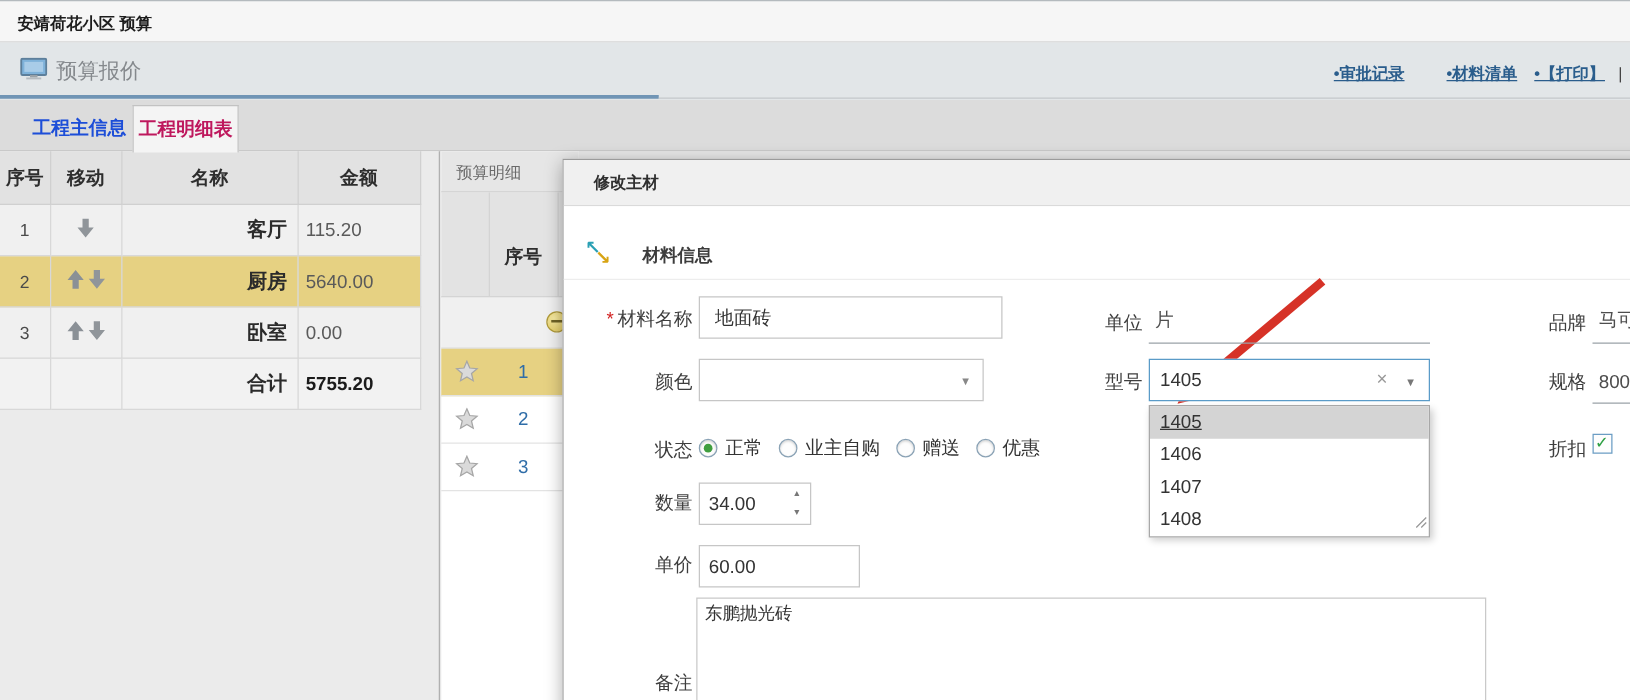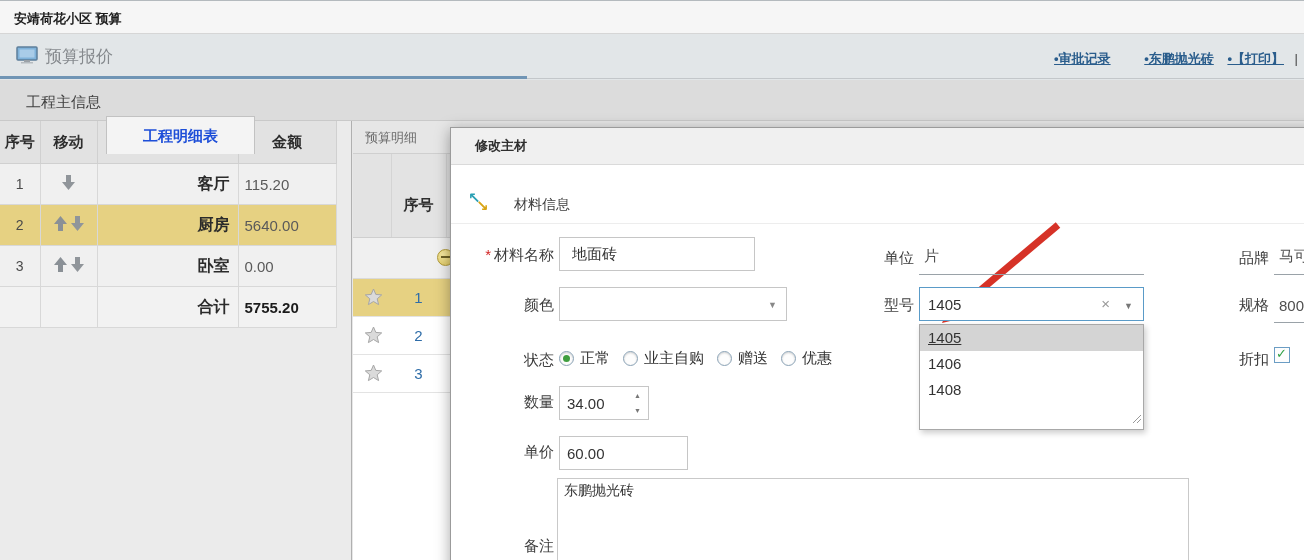--- a/index.html
+++ b/index.html
@@ -20,24 +20,24 @@
   .hl { color:#2a5d8c; text-decoration:underline; cursor:pointer; }
   .l2 { margin-left:30px; } .l3 { margin-left:10px;margin-top:17px; }
   .hsep { color:#444; margin-left:7px; font-weight:normal; }
   .blueline { position:absolute; left:0; top:42px; width:527px; height:3px; background:#7095b5; }
   .grayline { position:absolute; left:527px; top:44px; width:777px; height:1px; background:#c3c7ca; }
 
   
   .tabstrip { position:absolute; left:0; top:80px; width:1304px; height:41px; background:#dcdcdc;
               border-bottom:1px solid #c9c9c9; box-sizing:border-box; }
   .tab { position:absolute; font-size:15px; cursor:pointer; }
-  .t1 { left:12px; top:13px; color:#404040; padding:0 14px; }
-  .t2 { left:106px; top:4px; height:38px; line-height:37px; padding:0 36px; background:#f4f4f4;
-        border:1px solid #c2c2c2; border-bottom:none; font-weight:bold; color:#1d4ed8;
-        box-sizing:border-box; z-index:2;margin-top:32px; }
+  .t1 { left:12px; top:13px; color:#1d4ed8; padding:0 14px;font-weight:bold; }
+  .t2 { left:106px; top:4px; height:38px; line-height:37px; padding:0 4px; background:#f4f4f4;
+        border:1px solid #c2c2c2; border-bottom:none; font-weight:bold; color:#be185d;
+        box-sizing:border-box; z-index:2; }
 
   
   .content { position:absolute; left:0; top:121px; width:1304px; height:439px; background:#e7e7e7; }
 
   
   .space-panel { position:absolute; left:0; top:0; width:352px; height:439px; background:#ebebeb;
                  border-right:1px solid #b0b0b0; box-sizing:border-box; }
   .panel-hd { position:relative; height:32px; background:#e6e6e6; border-bottom:1px solid #cfcfcf; }
   .ph-lbl { position:absolute; left:12px; top:8px; font-size:13px; color:#6a6a6a; }
   .collapse-btn { position:absolute; right:13px; top:4px; font-size:16px; color:#3f3f3f;
@@ -77,32 +77,32 @@
   
   .modal { position:absolute; left:450px; top:127px; width:900px; height:470px; background:#fff;
            border:1px solid #9b9b9b; box-shadow:0 3px 14px rgba(0,0,0,0.35); box-sizing:border-box; z-index:5; }
   .modal-hd { height:36px; background:#f0f0f0; border-bottom:1px solid #dadada; }
   .mtitle { margin-left:24px; line-height:36px; font-size:13px; font-weight:bold; color:#2f2f2f; display:inline-block; }
   .modal-body { position:relative; width:898px; height:432px; background:#fff; overflow:visible; }
 
   .sec-icon { position:absolute; left:17px; top:27px; width:22px; height:22px; }
   .sec-nw { position:absolute; left:0; top:-3px; color:#2aa0b4; font-size:15px; font-weight:bold; }
   .sec-se { position:absolute; left:8px; top:5px; color:#d8a414; font-size:15px; font-weight:bold; }
-  .sec-title { position:absolute; left:63px; top:31px; font-size:14px; font-weight:normal; color:#3c3c3c; }
+  .sec-title { position:absolute; left:63px; top:31px; font-size:14px; font-weight:bold; color:#3c3c3c; }
   .sec-divider { position:absolute; left:0; top:58px; width:898px; height:1px; background:#ededed; }
 
   .annotation { position:absolute; left:454px; top:26px; font-size:17px; color:#c41414; white-space:nowrap; }
   .arrow-svg { position:absolute; left:478px; top:55px; pointer-events:none; }
 
   .flabel { position:absolute; width:103px; text-align:right; font-size:15px; color:#3e3e3e; white-space:nowrap; }
   .req { color:#d22222; margin-right:3px; }
 
   .tinput { position:absolute; height:34px; border:1px solid #c6c6c6; background:#fff; font-size:15px;
             color:#333; padding:0 7px; box-sizing:border-box; font-family:inherit; }
-  #f-name { left:108px; top:72px; width:196px;padding-left:12px; }
+  #f-name { left:108px; top:72px; width:243px;padding-left:12px; }
   #f-price { left:108px; top:271px; width:129px; }
 
   .selectbox { position:absolute; left:108px; top:122px; width:228px; height:34px;
                border:1px solid #c6c6c6; background:#fff; box-sizing:border-box; cursor:pointer; }
   .darr { position:absolute; right:9px; top:12px; font-size:9px; color:#888; }
 
   .status-row { position:absolute; left:108px; top:183px; height:20px; display:flex; align-items:center; }
   .radio-opt { display:flex; align-items:center; margin-right:13px; cursor:pointer; }
   .rdot { width:15px; height:15px; border-radius:50%; border:1px solid #8aa2b5; background:#fdfdfd;
           position:relative; box-sizing:border-box; margin-right:6px;
@@ -157,21 +157,21 @@
       <svg width="22" height="18" viewBox="0 0 22 18">
         <rect x="1" y="1" width="20" height="13" rx="1" fill="#7fb2da" stroke="#5d7f9b" stroke-width="1.5"></rect>
         <rect x="3.5" y="3.5" width="15" height="8" fill="#a9cce8"></rect>
         <rect x="8" y="14" width="6" height="2" fill="#9aa1a7"></rect>
         <rect x="5" y="16" width="12" height="1.5" fill="#b5bbc0"></rect>
       </svg>
     </span>
     <span class="htitle">预算报价</span>
     <div class="hlinks">
       <a class="hl">•审批记录</a>
-      <a class="hl l2">•东鹏抛光砖</a>
+      <a class="hl l2">•材料清单</a>
       <a class="hl l3">•【打印】</a>
       <span class="hsep">|</span>
     </div>
     <div class="blueline"></div>
     <div class="grayline"></div>
   </div>
 
   <div class="tabstrip">
     <div class="tab t1">工程主信息</div>
     <div class="tab t2">工程明细表</div>
@@ -355,20 +355,21 @@
 
       <span class="flabel" style="left:360px;top:131px">型号</span>
       <div class="combo">
         <span class="cval">1405</span>
         <span class="cclear">×</span>
         <span class="cdarr">▼</span>
       </div>
       <div class="ddlist">
         <div class="dditem hl">1405</div>
         <div class="dditem">1406</div>
+        <div class="dditem">1407</div>
         <div class="dditem">1408</div>
         <span class="dd-resize">
           <svg width="10" height="10" viewBox="0 0 10 10">
               <path d="M9 1L1 9M9 5L5 9" stroke="#999" stroke-width="1" fill="none"></path>
             </svg>
         </span>
       </div>
 
       <span class="flabel" style="left:715px;top:84px">品牌</span>
       <div class="ufield" id="f-brand">马可</div>

